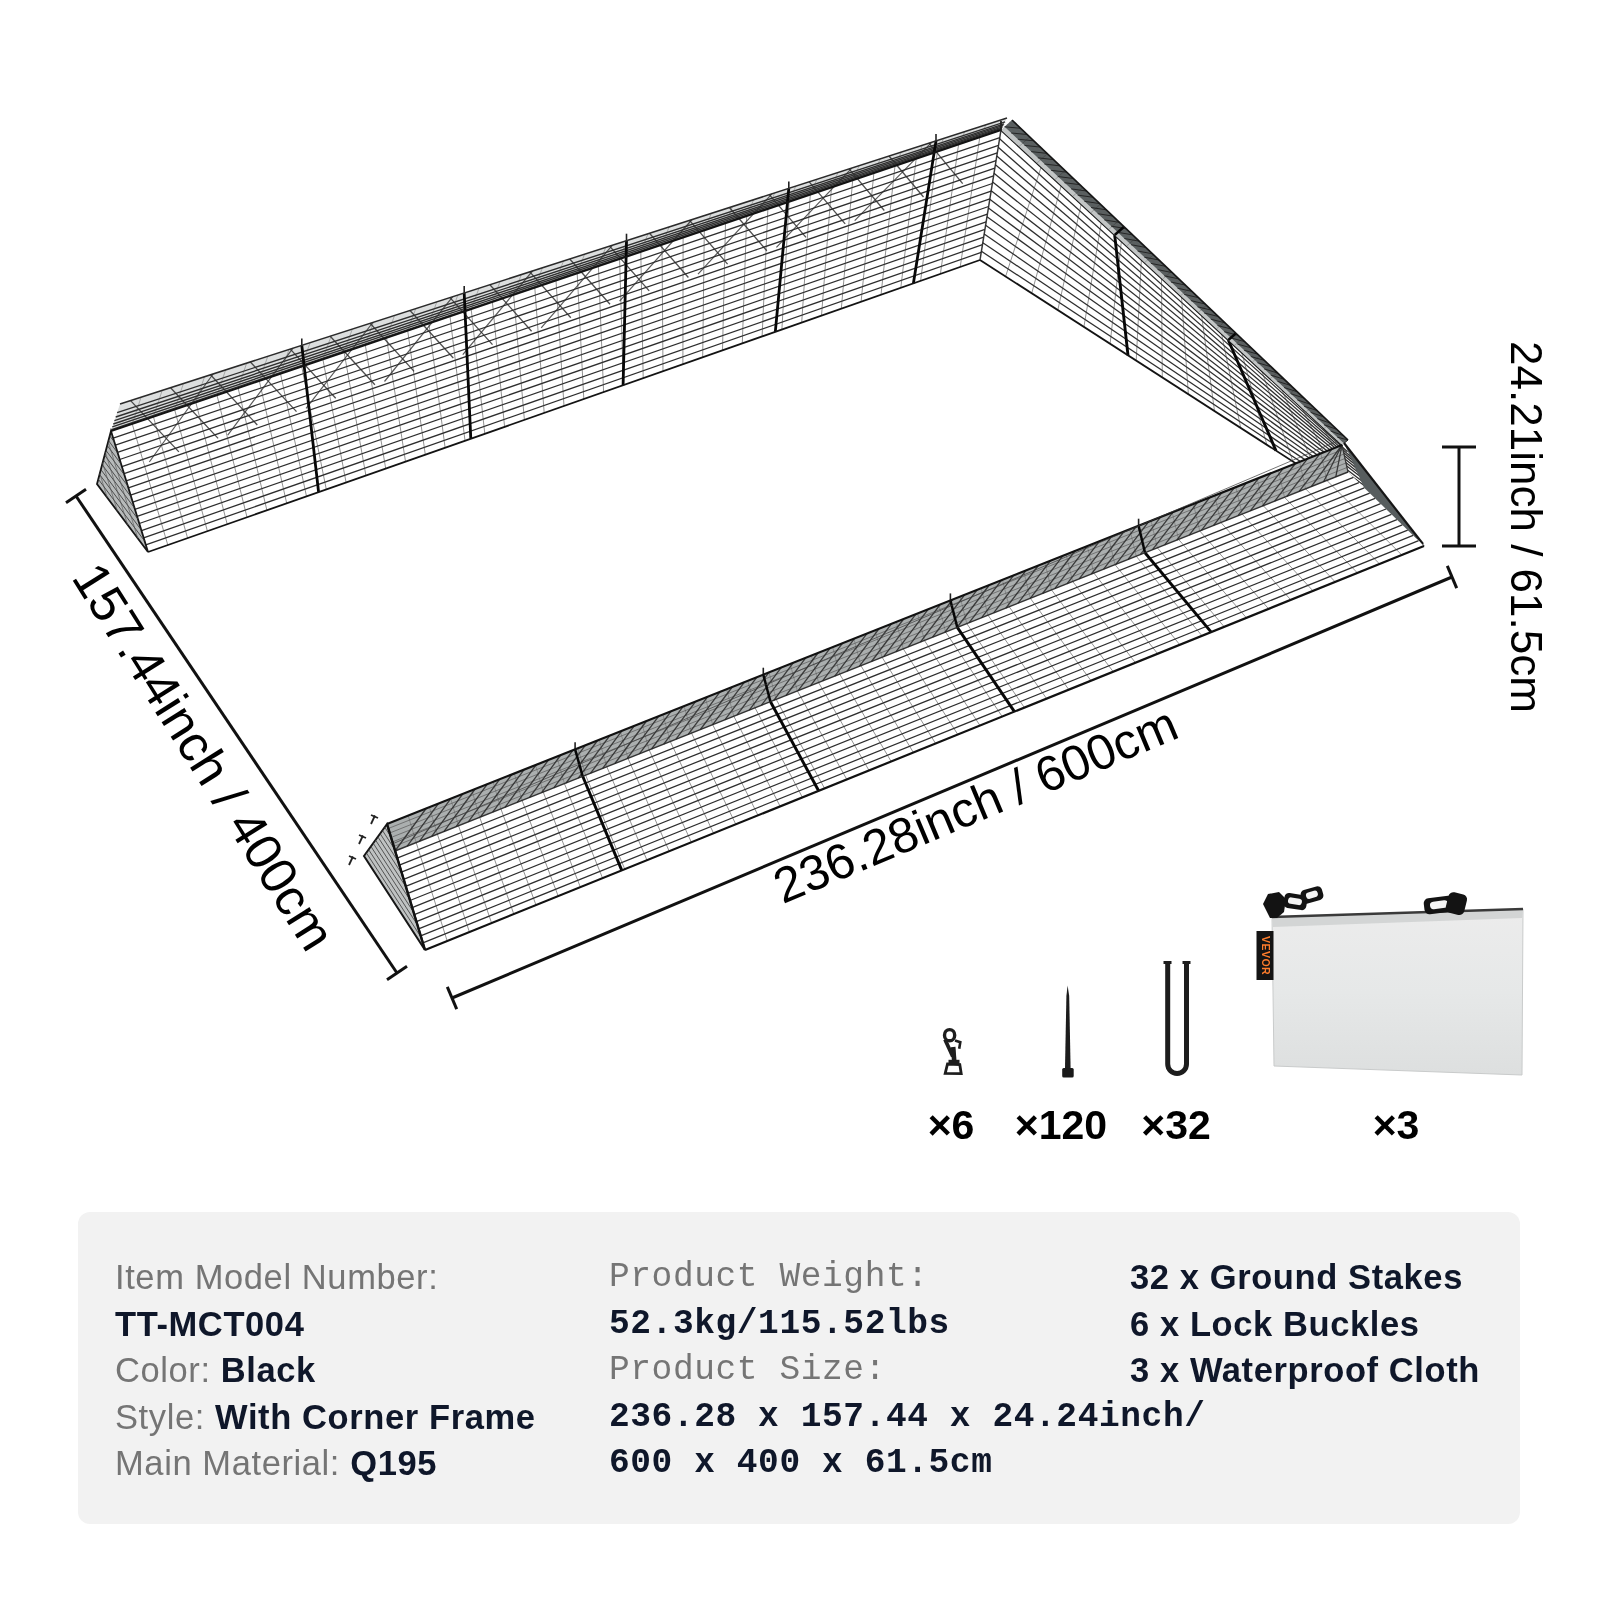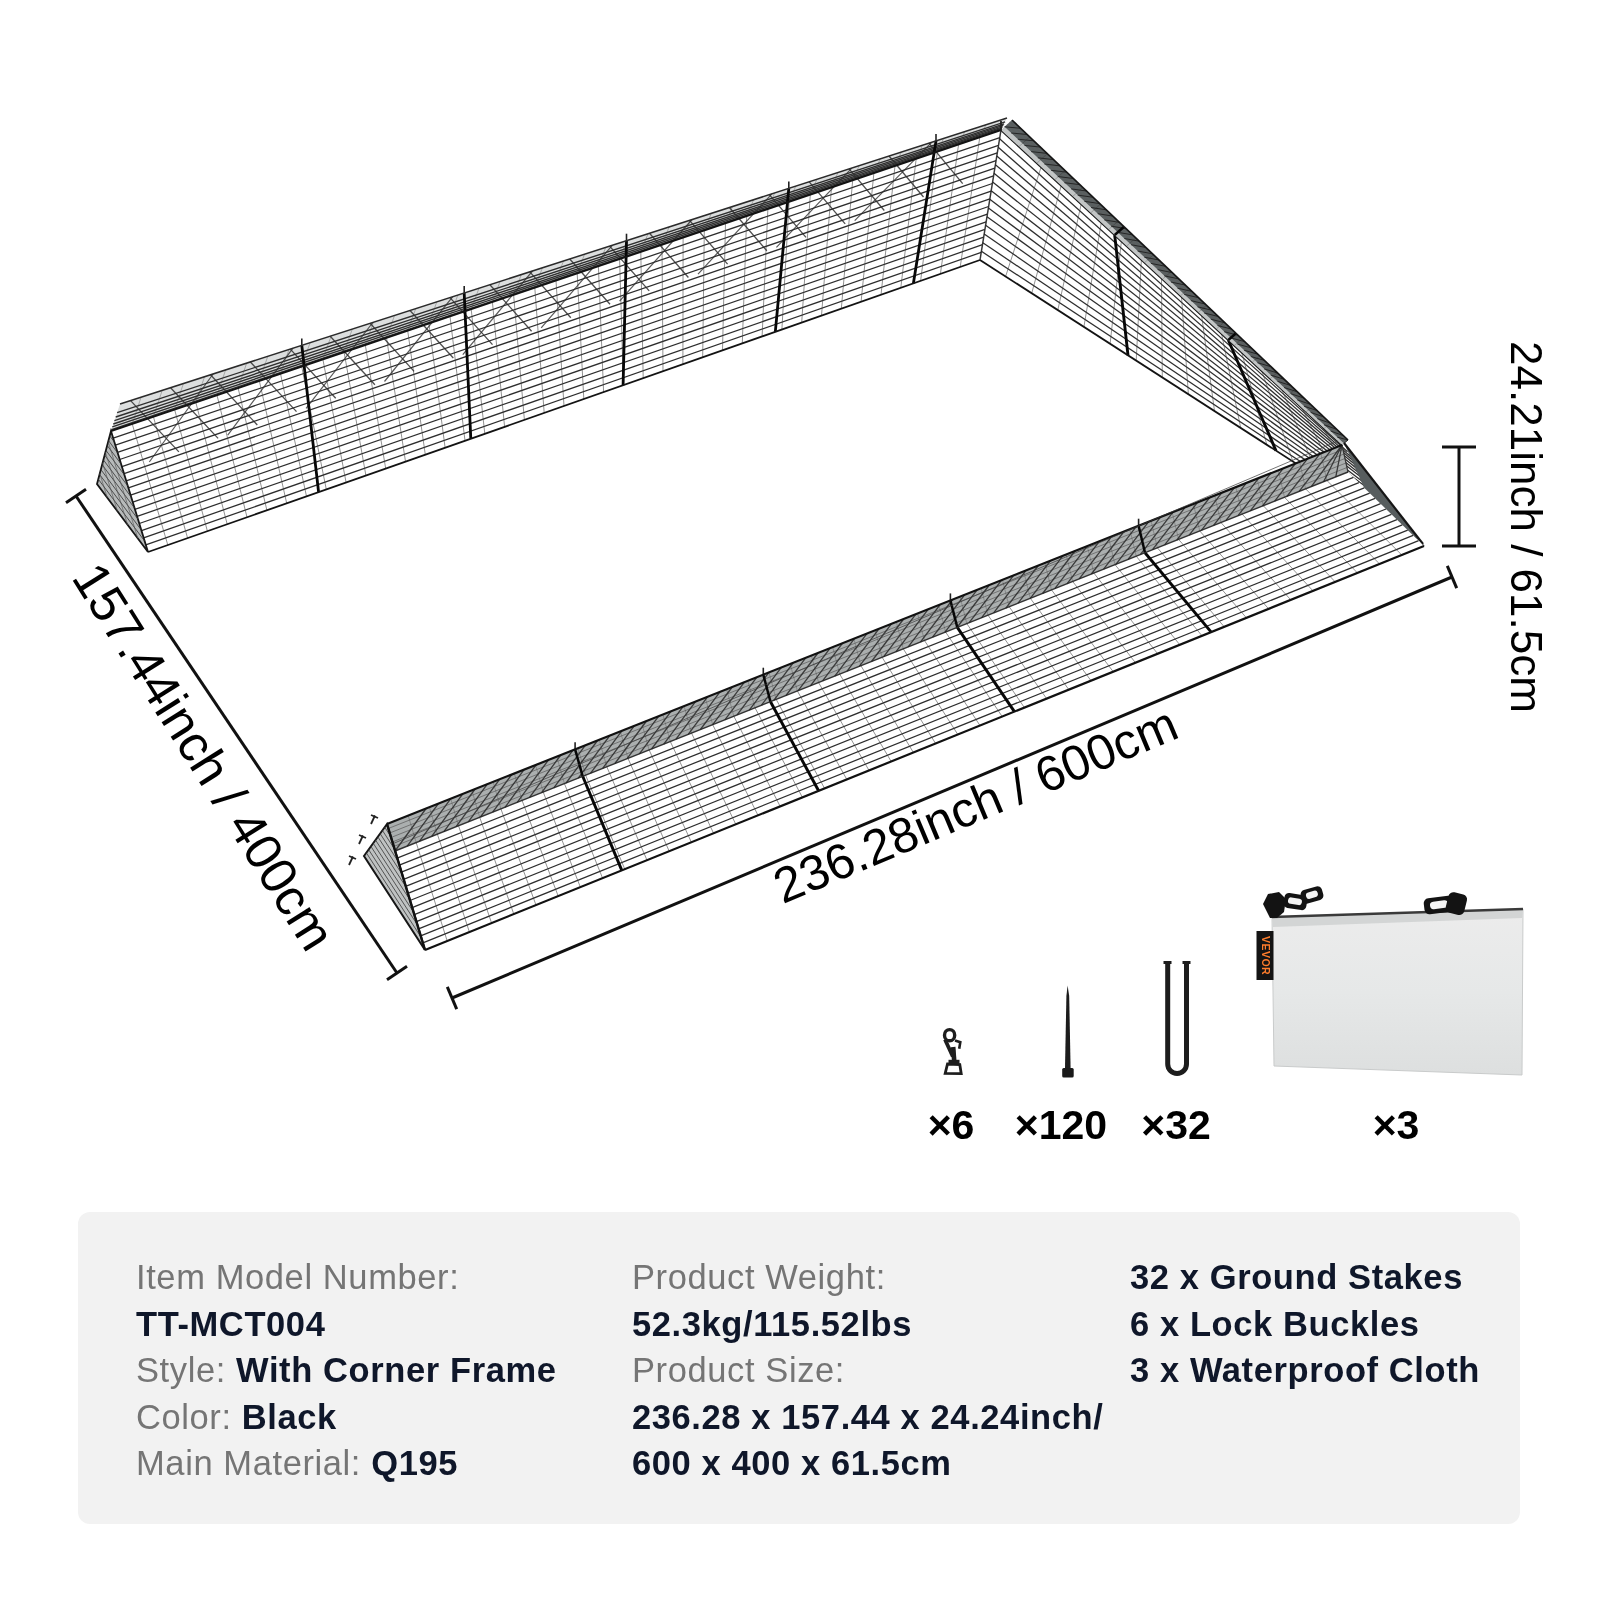--- a/index.html
+++ b/index.html
@@ -645,29 +645,29 @@
 </g>
 <rect x="1256.5" y="931" width="17" height="49" fill="#141414"></rect>
 <text x="0" y="0" transform="translate(1261.5,955.5) rotate(90)" font-size="10.5" font-weight="bold" fill="#ff7d2c" text-anchor="middle" letter-spacing="0.5">VEVOR</text>
 </g>
 
 <text x="1396" y="1139" font-size="41" font-weight="bold" fill="#000" text-anchor="middle">×3</text>
 </svg>
 
 <div class="panel"></div>
 
-<div class="col" style="left:136px;">
+<div class="col" style="left:115px;">
   <div class="g">Item Model Number:</div>
   <div class="b">TT-MCT004</div>
+  <div class="g">Color: <span class="b">Black</span></div>
   <div class="g">Style: <span class="b">With Corner Frame</span></div>
-  <div class="g">Color: <span class="b">Black</span></div>
   <div class="g">Main Material: <span class="b">Q195</span></div>
 </div>
 
-<div class="col" style="left:632px;">
+<div class="col" style="left:609px;font-family:Liberation Mono, monospace;">
   <div class="g">Product Weight:</div>
   <div class="b">52.3kg/115.52lbs</div>
   <div class="g">Product Size:</div>
   <div class="b">236.28 x 157.44 x 24.24inch/</div>
   <div class="b">600 x 400 x 61.5cm</div>
 </div>
 
 <div class="col" style="left:1130px;">
   <div class="b">32 x Ground Stakes</div>
   <div class="b">6 x Lock Buckles</div>

